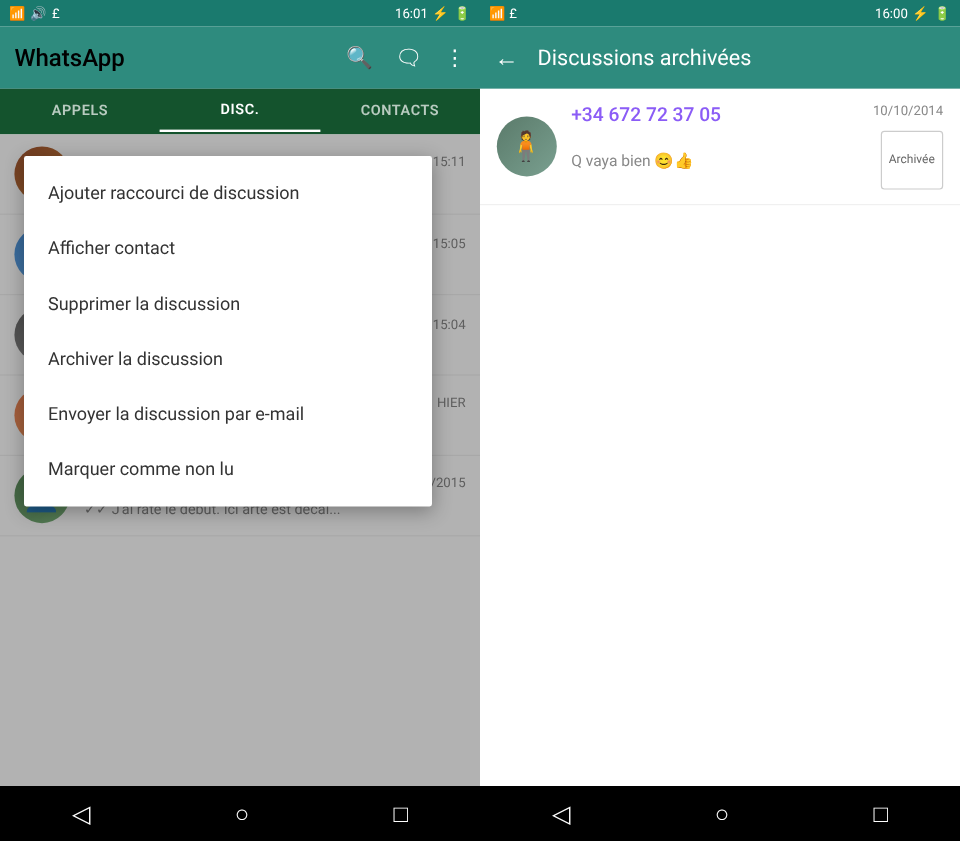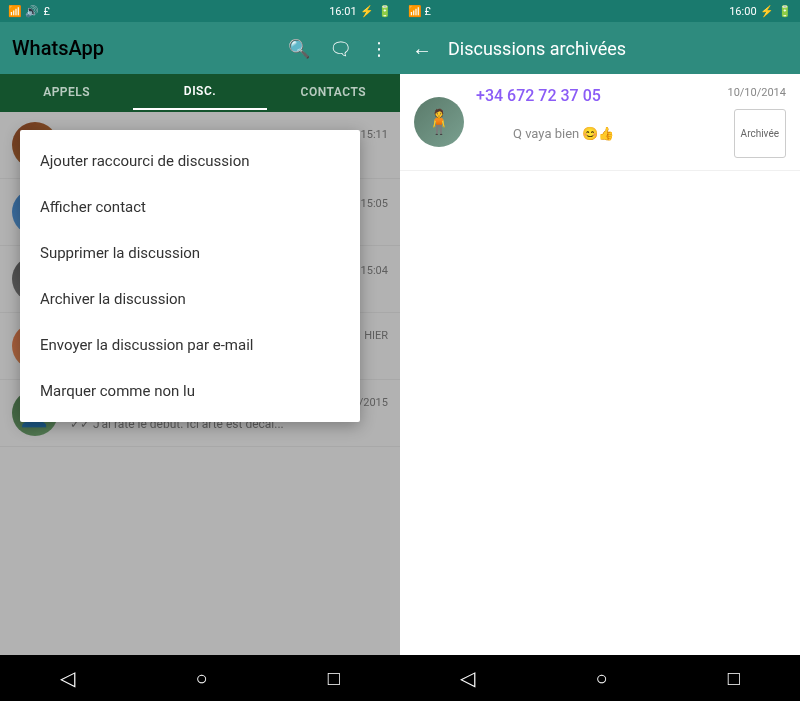--- a/index.html
+++ b/index.html
@@ -253,21 +253,20 @@
       color: #8b5cf6;
     }
     .archived-date {
       font-size: 11px;
       color: #888;
     }
     .archived-msg-row {
       display: flex;
       justify-content: space-between;
       align-items: center;
-      margin-left: 37px;
     }
     .archived-msg {
       font-size: 13px;
       color: #888;
     }
     .archived-badge {
       font-size: 10px;
       color: #666;
       border: 1px solid #ccc;
       padding: 18px 6px;

